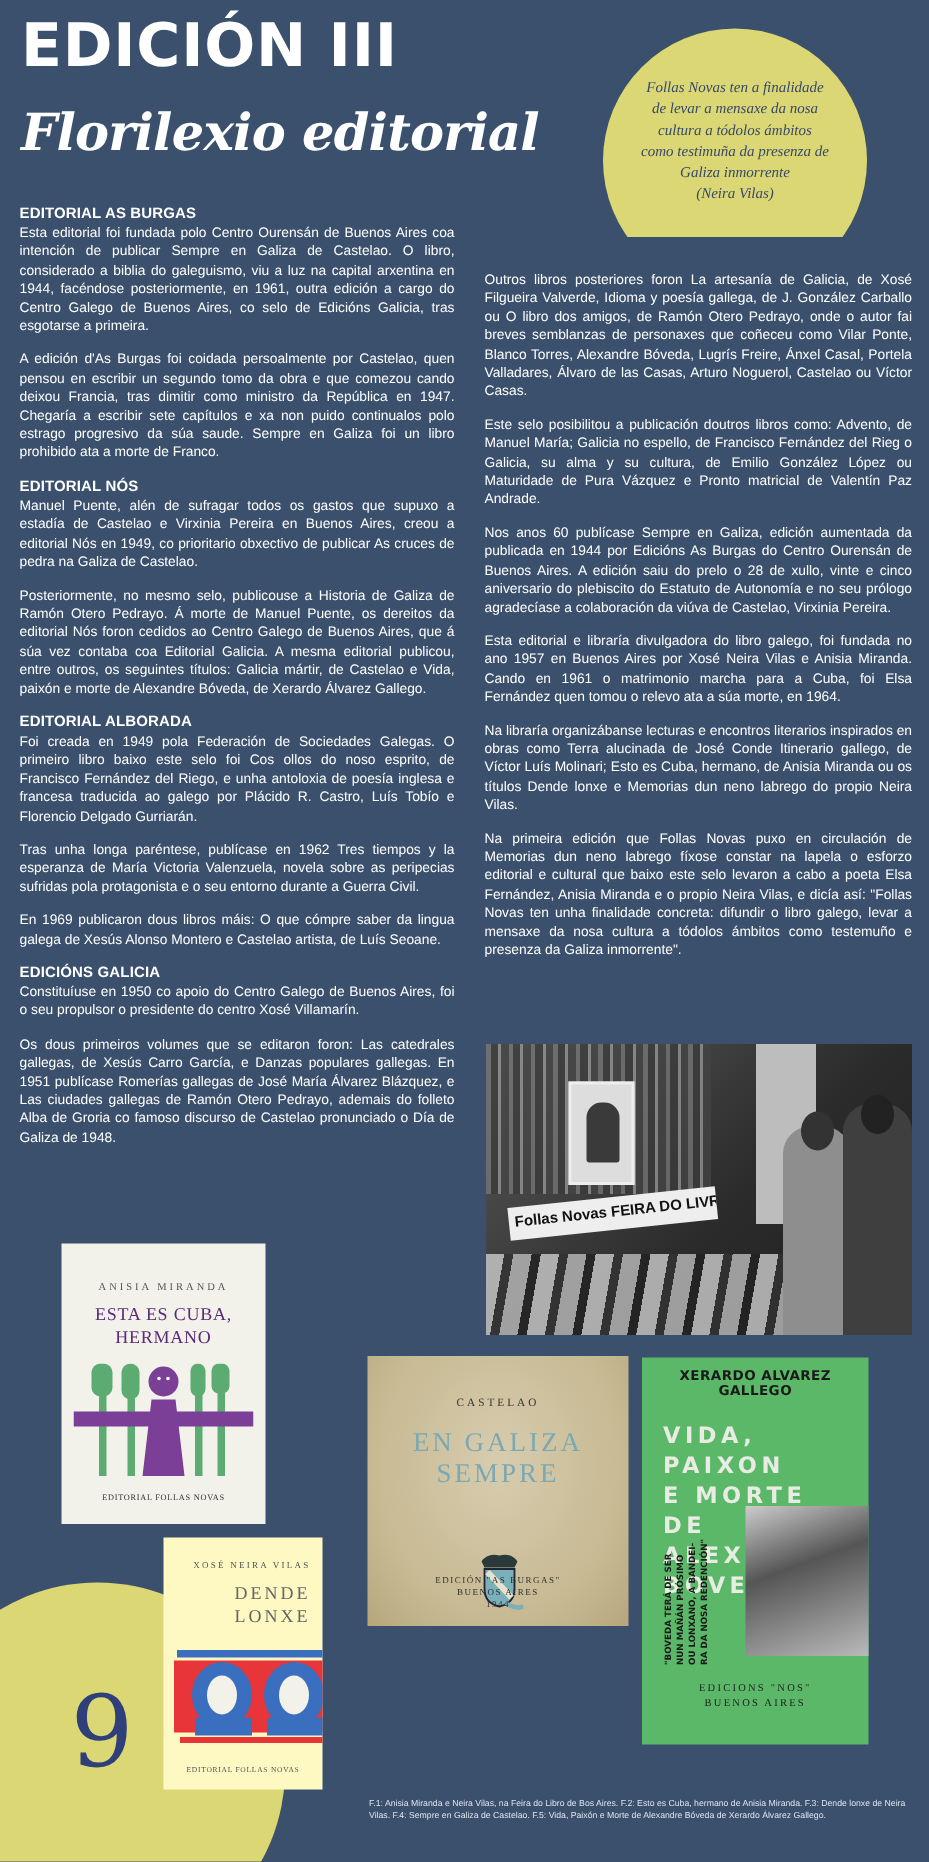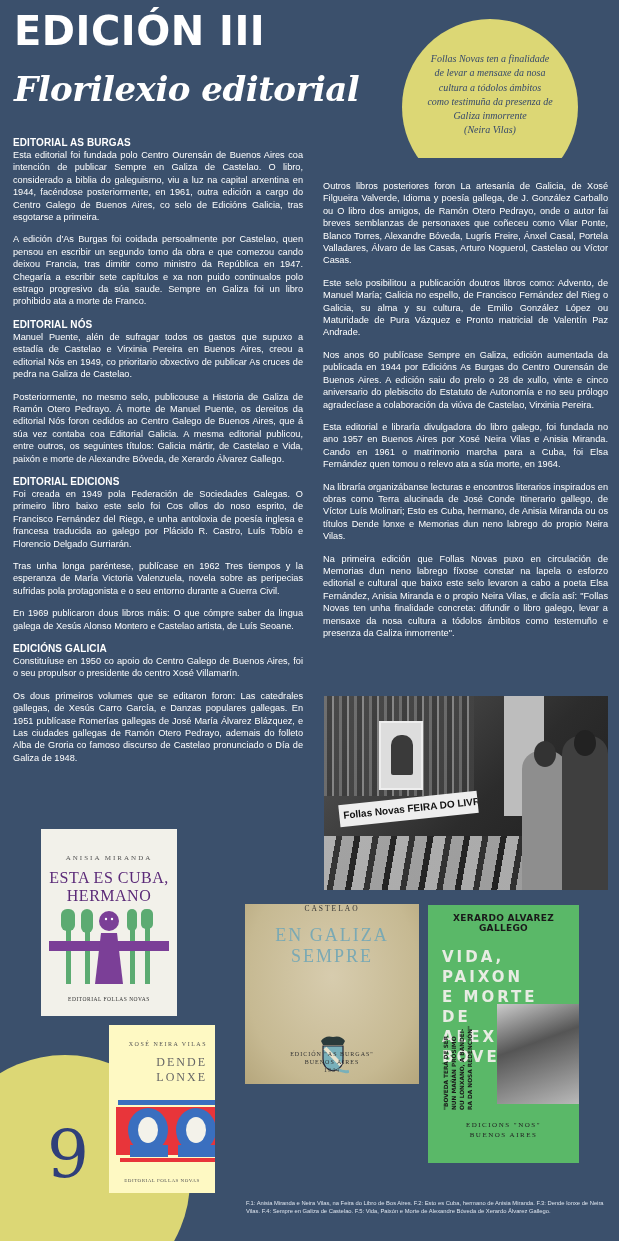--- a/index.html
+++ b/index.html
@@ -22,30 +22,30 @@
   .photo .banner { position:absolute; left:15px; top:102px; width:135px; height:22px; background:#eee; transform:rotate(-6deg); color:#111; font-size:10px; font-weight:bold; line-height:22px; padding-left:4px; white-space:nowrap; overflow:hidden; }
   .photo .table { position:absolute; left:0; top:140px; width:200px; height:54px; background:repeating-linear-gradient(100deg,#ccc 0 12px,#333 12px 18px,#bbb 18px 30px,#222 30px 36px); opacity:0.8; }
   .photo .pillar { position:absolute; left:180px; top:0; width:40px; height:120px; background:#bdbdbd; }
   .photo .person1 { position:absolute; left:198px; top:55px; width:45px; height:139px; background:#8e8e8e; border-radius:18px 18px 0 0; }
   .photo .person1::before { content:""; position:absolute; left:12px; top:-10px; width:22px; height:26px; background:#333; border-radius:50%; }
   .photo .person2 { position:absolute; left:238px; top:40px; width:46px; height:154px; background:#3f3f3f; border-radius:18px 18px 0 0; }
   .photo .person2::before { content:""; position:absolute; left:12px; top:-6px; width:22px; height:26px; background:#222; border-radius:50%; }
   .book { position:absolute; overflow:hidden; }
   .book-cuba { left:41px; top:829px; width:136px; height:187px; background:#f2f1ea; color:#5b2a78; font-family:"Liberation Serif", serif; text-align:center; }
   .book-cuba .author { margin-top:25px; font-size:7px; letter-spacing:2px; color:#555; }
-  .book-cuba .btitle { margin-top:7px; font-size:16px; letter-spacing:0.5px; }
+  .book-cuba .btitle { margin-top:7px; font-size:12px; letter-spacing:0.5px; }
   .book-cuba .art { position:absolute; left:8px; top:80px; width:120px; height:75px; }
   .book-cuba .pub { position:absolute; bottom:14px; width:100%; font-size:5.5px; color:#333; letter-spacing:0.5px; }
   .book-lonxe { left:109px; top:1025px; width:106px; height:168px; background:#fef9c3; text-align:center; font-family:"Liberation Serif", serif; }
   .book-lonxe .author { margin-top:16px; font-size:6px; letter-spacing:1.5px; color:#555; text-align:right; padding-right:8px; }
   .book-lonxe .btitle { margin-top:8px; font-size:12px; letter-spacing:2px; color:#666; text-align:right; padding-right:8px; }
   .book-lonxe .art { position:absolute; left:7px; top:75px; width:113px; height:65px; }
   .book-lonxe .pub { position:absolute; bottom:10px; width:100%; font-size:5px; color:#555; letter-spacing:0.5px; }
   .book-sempre { left:245px; top:904px; width:174px; height:180px; background:radial-gradient(ellipse at 50% 40%,#d7ccae,#c6b992 70%,#b5a67c); text-align:center; font-family:"Liberation Serif", serif; }
-  .book-sempre .author { font-size:7.5px; letter-spacing:2px; color:#333; }
+  .book-sempre .author { margin-top:26px; font-size:7.5px; letter-spacing:2px; color:#333; }
   .book-sempre .btitle { margin-top:12px; font-size:18px; letter-spacing:2px; color:#7aa9b4; line-height:21px; }
   .book-sempre .crest { position:absolute; left:72px; top:131px; width:32px; height:40px; }
   .book-sempre .pub { position:absolute; top:246px; width:100%; font-size:6px; color:#333; letter-spacing:1px; line-height:8px; }
   .book-vida { left:428px; top:905px; width:151px; height:258px; background:#5ab868; text-align:left; font-family:"DejaVu Sans", sans-serif; }
   .book-vida .author { margin-top:8px; font-size:9px; font-weight:bold; color:#1a1a1a; text-align:center; letter-spacing:0.3px; }
   .book-vida .btitle { margin:14px 0 0 14px; font-size:15px; font-weight:bold; color:#e8ece3; letter-spacing:3px; line-height:20px; white-space:pre-line; }
   .book-vida .side { position:absolute; left:14px; top:107px; width:55px; height:98px; writing-mode:vertical-rl; transform:rotate(180deg); font-size:5.8px; font-weight:bold; color:#1a1a1a; line-height:8px; white-space:pre-line; }
   .book-vida .bphoto { position:absolute; left:69px; top:99px; width:85px; height:100px; background:linear-gradient(160deg,#ccc,#555 40%,#888 70%,#bbb); }
   .book-vida .pub { position:absolute; top:215px; width:100%; text-align:center; font-family:"Liberation Serif", serif; font-size:7px; color:#222; letter-spacing:1.5px; line-height:10px; }
   .num-circle { position:absolute; left:-60px; top:1055px; width:250px; height:250px; border-radius:50%; background:#dcd775; }
@@ -75,21 +75,21 @@
     <p class="sec-head">EDITORIAL AS BURGAS</p>
     <p class="para">Esta editorial foi fundada polo Centro Ourensán de Buenos Aires coa intención de publicar Sempre en Galiza de Castelao. O libro, considerado a biblia do galeguismo, viu a luz na capital arxentina en 1944, facéndose posteriormente, en 1961, outra edición a cargo do Centro Galego de Buenos Aires, co selo de Edicións Galicia, tras esgotarse a primeira.</p>
     <p class="para">A edición d'As Burgas foi coidada persoalmente por Castelao, quen pensou en escribir un segundo tomo da obra e que comezou cando deixou Francia, tras dimitir como ministro da República en 1947. Chegaría a escribir sete capítulos e xa non puido continualos polo estrago progresivo da súa saude. Sempre en Galiza foi un libro prohibido ata a morte de Franco.</p>
   </div>
   <div class="sec">
     <p class="sec-head">EDITORIAL NÓS</p>
     <p class="para">Manuel Puente, alén de sufragar todos os gastos que supuxo a estadía de Castelao e Virxinia Pereira en Buenos Aires, creou a editorial Nós en 1949, co prioritario obxectivo de publicar As cruces de pedra na Galiza de Castelao.</p>
     <p class="para">Posteriormente, no mesmo selo, publicouse a Historia de Galiza de Ramón Otero Pedrayo. Á morte de Manuel Puente, os dereitos da editorial Nós foron cedidos ao Centro Galego de Buenos Aires, que á súa vez contaba coa Editorial Galicia. A mesma editorial publicou, entre outros, os seguintes títulos: Galicia mártir, de Castelao e Vida, paixón e morte de Alexandre Bóveda, de Xerardo Álvarez Gallego.</p>
   </div>
   <div class="sec">
-    <p class="sec-head">EDITORIAL EDICIONS</p>
+    <p class="sec-head">EDITORIAL ALBORADA</p>
     <p class="para">Foi creada en 1949 pola Federación de Sociedades Galegas. O primeiro libro baixo este selo foi Cos ollos do noso esprito, de Francisco Fernández del Riego, e unha antoloxia de poesía inglesa e francesa traducida ao galego por Plácido R. Castro, Luís Tobío e Florencio Delgado Gurriarán.</p>
     <p class="para">Tras unha longa paréntese, publícase en 1962 Tres tiempos y la esperanza de María Victoria Valenzuela, novela sobre as peripecias sufridas pola protagonista e o seu entorno durante a Guerra Civil.</p>
     <p class="para">En 1969 publicaron dous libros máis: O que cómpre saber da lingua galega de Xesús Alonso Montero e Castelao artista, de Luís Seoane.</p>
   </div>
   <div class="sec">
     <p class="sec-head">EDICIÓNS GALICIA</p>
     <p class="para">Constituíuse en 1950 co apoio do Centro Galego de Buenos Aires, foi o seu propulsor o presidente do centro Xosé Villamarín.</p>
     <p class="para">Os dous primeiros volumes que se editaron foron: Las catedrales gallegas, de Xesús Carro García, e Danzas populares gallegas. En 1951 publícase Romerías gallegas de José María Álvarez Blázquez, e Las ciudades gallegas de Ramón Otero Pedrayo, ademais do folleto Alba de Groria co famoso discurso de Castelao pronunciado o Día de Galiza de 1948.</p>
   </div>
 </div>

